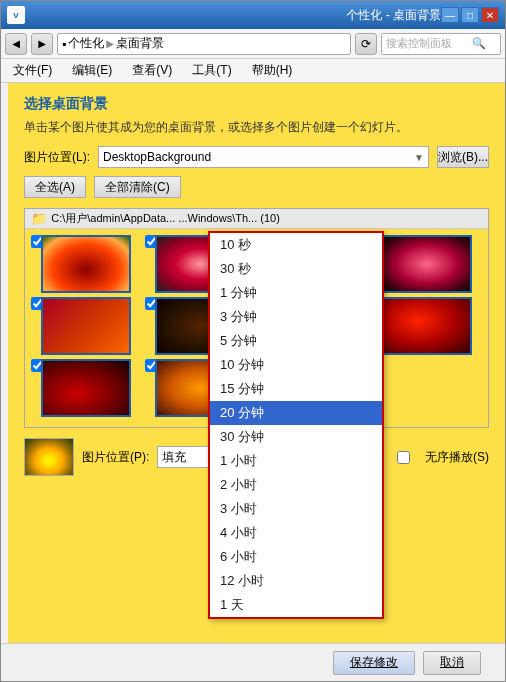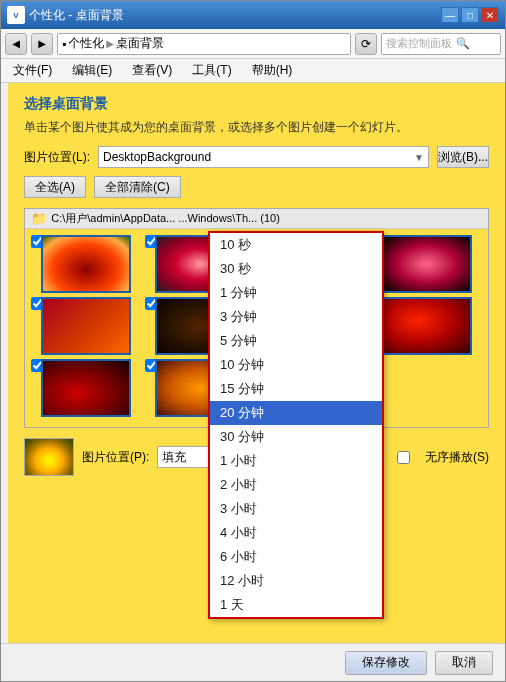--- a/index.html
+++ b/index.html
@@ -36,20 +36,21 @@
       margin-right: 4px;
       background: #fff;
       border-radius: 2px;
       display: flex; align-items: center; justify-content: center;
       font-size: 8px; font-weight: bold; color: #1e5fa8;
     }
     .titlebar-title {
       flex: 1;
       color: white;
       font-size: 12px;
+      text-align: right;
     }
     .titlebar-buttons {
       display: flex; gap: 2px;
     }
     .titlebar-btn {
       width: 18px; height: 16px;
       background: #5a9de0;
       border: 1px solid #2a70b8;
       color: white;
       font-size: 10px;
@@ -101,21 +102,21 @@
       font-size: 12px; cursor: pointer;
     }
     .search-bar {
       width: 120px; height: 22px;
       background: white;
       border: 1px solid #aaa;
       border-radius: 2px;
       display: flex; align-items: center;
       padding: 0 4px;
       font-size: 12px;
-      gap: 4px;
+      gap: 20px;
     }
     .search-icon { color: #888; font-size: 11px; }
 
     
     .menubar {
       background: #f5f5f5;
       border-bottom: 1px solid #ccc;
       height: 24px;
       display: flex;
       align-items: center;
@@ -273,22 +274,23 @@
     }
 
     
     .footer {
       background: #f0f0f0;
       border-top: 1px solid #ccc;
       height: 38px;
       display: flex;
       align-items: center;
       justify-content: flex-end;
-      padding: 0 12px;
+      padding: 0 24px;
       gap: 8px;
+      text-decoration: underline;
     }
     .footer-btn {
       height: 24px; padding: 0 16px;
       background: linear-gradient(to bottom, #f0f0f0, #d8d8d8);
       border: 1px solid #aaa;
       font-size: 12px; cursor: pointer;
       border-radius: 2px;
     }
     .footer-btn.primary {
       background: linear-gradient(to bottom, #e0e8f8, #c0d0e8);

